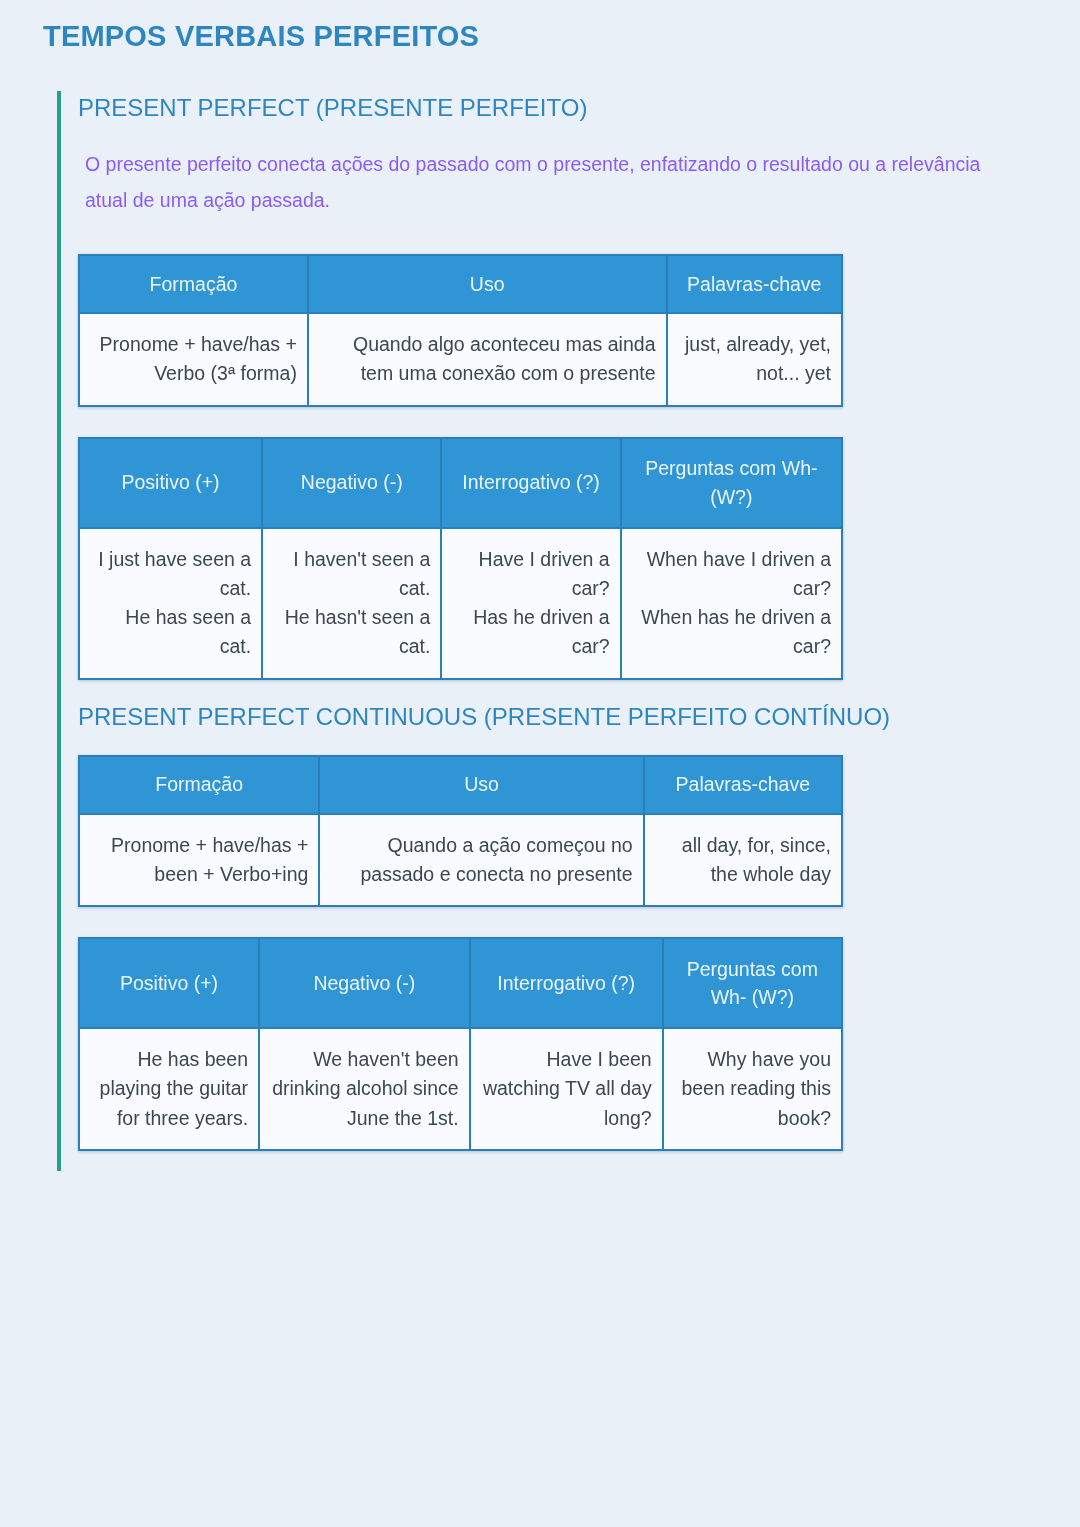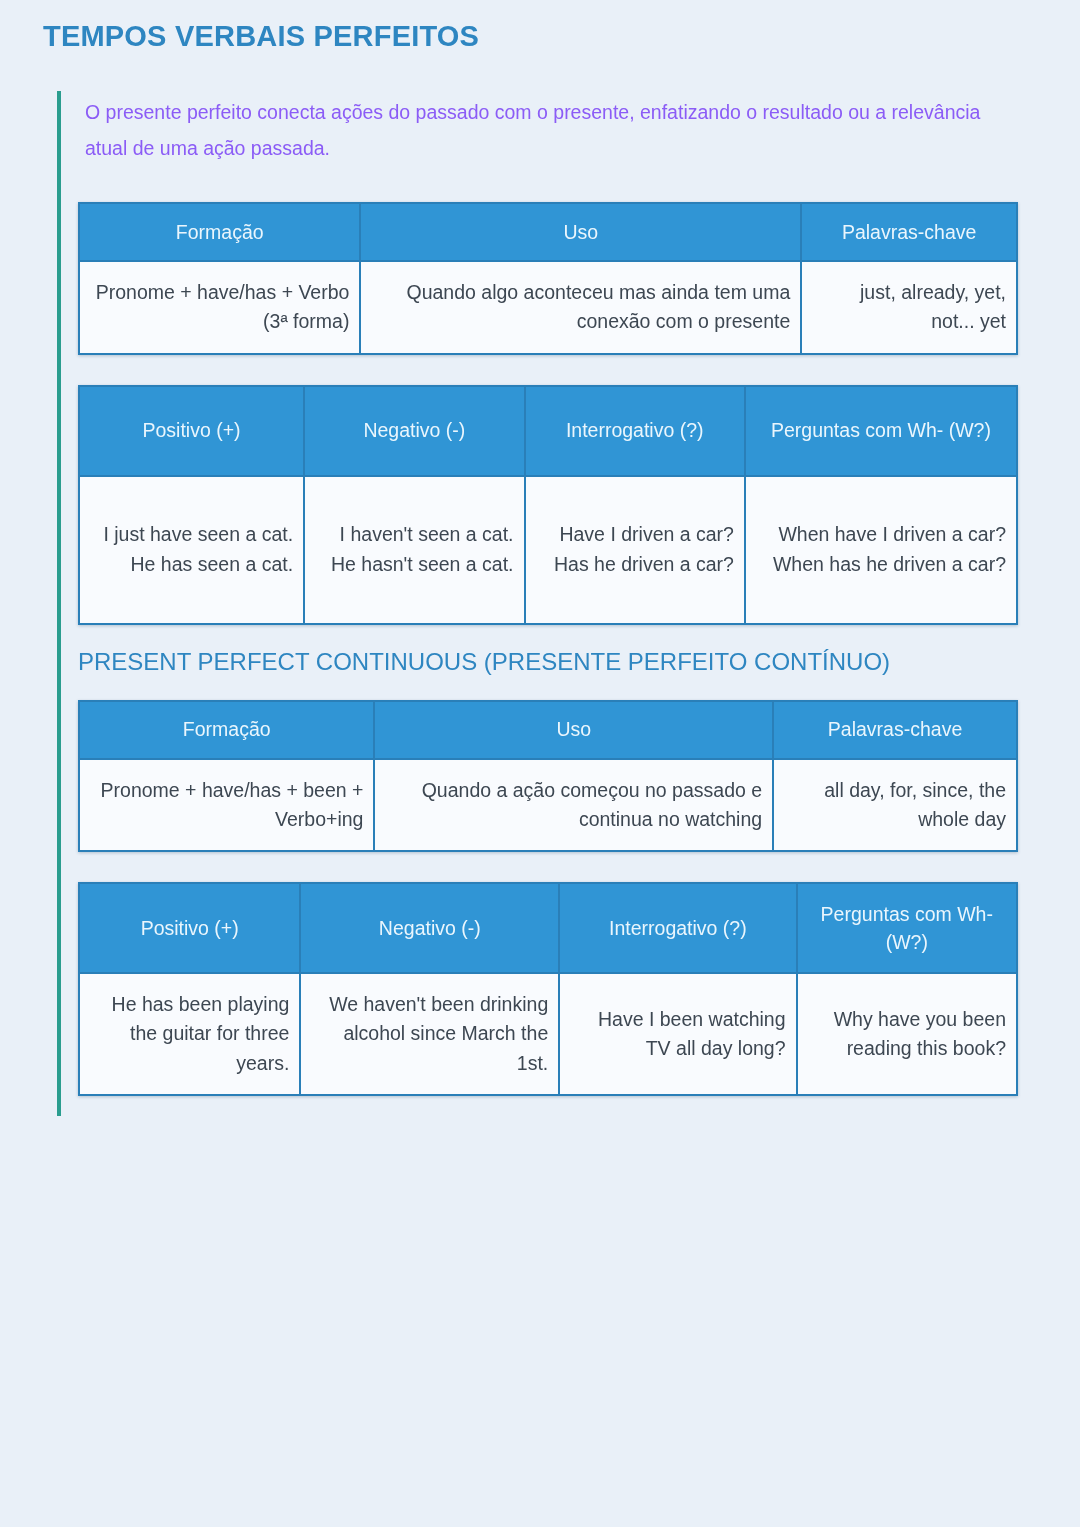--- a/index.html
+++ b/index.html
@@ -32,21 +32,21 @@
   }
   .section-desc {
     font-size: 19.5px;
     line-height: 1.85;
     color: #8b5cf6;
     margin: 0 0 36px 0;
     padding-left: 7px;
     max-width: 945px;
   }
   table {
-    width: 940px;
+    width: 765px;
     border-collapse: collapse;
     table-layout: fixed;
     box-shadow: 0 1px 3px rgba(41, 77, 109, 0.28);
     border: 2px solid #1d4ed8;
   }
   th {
     background: #3095d5;
     color: #eaf6fd;
     font-weight: 400;
     font-size: 19.5px;
@@ -75,20 +75,21 @@
   .examples-table.continuous td { height: 120px; }
 </style>
 </head>
 <body>
 
 <div class="page">
 
   <h1 class="page-title">TEMPOS VERBAIS PERFEITOS</h1>
 
   <div class="section">
+    <h2 class="section-heading">PRESENT PERFECT (PRESENTE PERFEITO)</h2>
     <p class="section-desc">O presente perfeito conecta ações do passado com o presente, enfatizando o resultado ou a relevância atual de uma ação passada.</p>
 
     <table class="formation-table">
       <colgroup>
         <col style="width:30%">
           <col style="width:47%">
           <col style="width:23%">
       </colgroup>
       <thead>
         <tr>
@@ -148,21 +149,21 @@
       <thead>
         <tr>
           <th>Formação</th>
           <th>Uso</th>
           <th>Palavras-chave</th>
         </tr>
       </thead>
       <tbody>
         <tr>
           <td>Pronome + have/has + been + Verbo+ing</td>
-          <td>Quando a ação começou no passado e continua no watching</td>
+          <td>Quando a ação começou no passado e conecta no presente</td>
           <td>all day, for, since, the whole day</td>
         </tr>
       </tbody>
     </table>
 
     <table class="examples-table continuous">
       <colgroup>
         <col style="width:23.6%">
           <col style="width:27.6%">
           <col style="width:25.3%">
@@ -172,21 +173,21 @@
         <tr>
           <th>Positivo (+)</th>
           <th>Negativo (-)</th>
           <th>Interrogativo (?)</th>
           <th>Perguntas com Wh- (W?)</th>
         </tr>
       </thead>
       <tbody>
         <tr>
           <td>He has been playing the guitar for three years.</td>
-          <td>We haven't been drinking alcohol since March the 1st.</td>
+          <td>We haven't been drinking alcohol since June the 1st.</td>
           <td>Have I been watching TV all day long?</td>
           <td>Why have you been reading this book?</td>
         </tr>
       </tbody>
     </table>
   </div>
 
 </div>
 
 </body></html>

